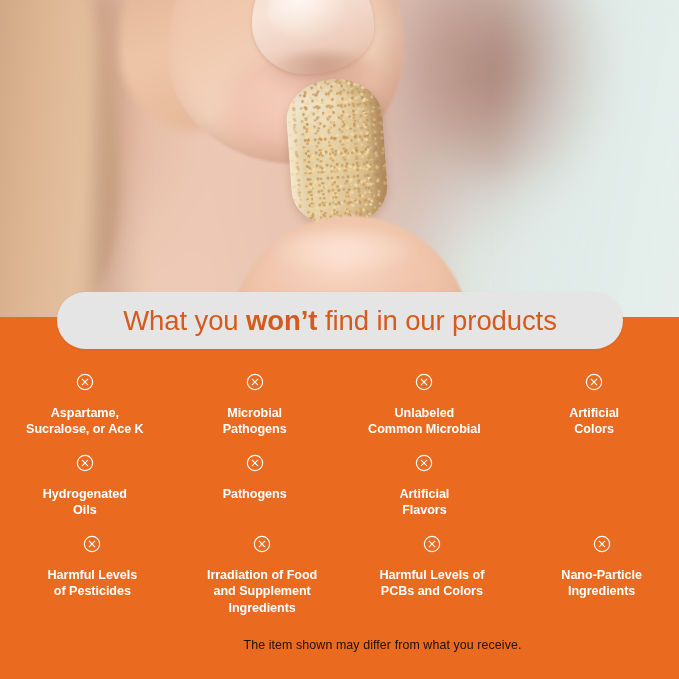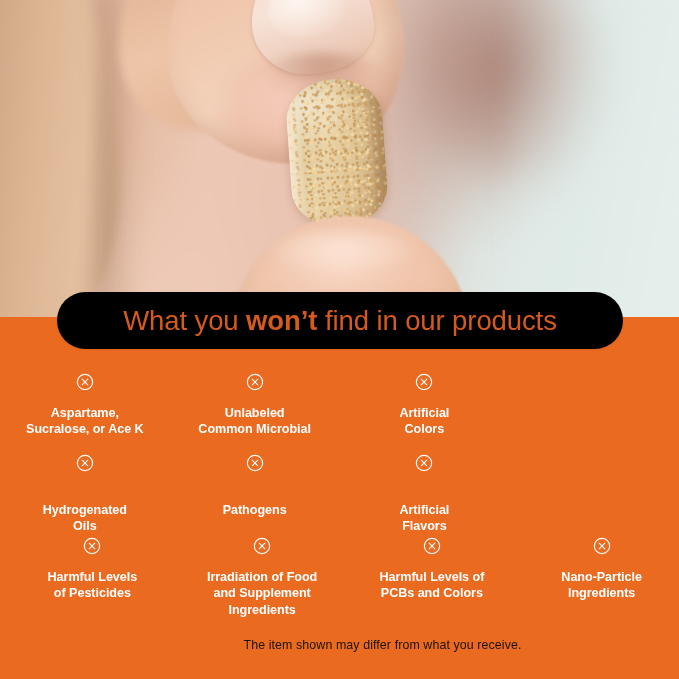--- a/index.html
+++ b/index.html
@@ -233,21 +233,21 @@
     background: #EA6A20;
   }
 
   
   .title-pill {
     position: absolute;
     left: 57px;
     top: 292px;
     width: 566px;
     height: 57px;
-    background: #000000;
+    background: #e5e5e5;
     border-radius: 30px;
     display: flex;
     align-items: center;
     justify-content: center;
     box-shadow: 0 1px 3px rgba(0,0,0,0.06);
     z-index: 5;
   }
   .title-text {
     font-size: 27.5px;
     color: #D55A1E;
@@ -274,21 +274,21 @@
     width: 679px;
   }
   .cell {
     width: 169.75px;
     display: flex;
     flex-direction: column;
     align-items: center;
     padding-top: 2px;
   }
   .row-1 .cell { min-height: 79px; }
-  .row-2 .cell { min-height: 79px; gap: 16px; }
+  .row-2 .cell { min-height: 79px; }
   .row-3 .cell { min-height: 88px; margin-left: 15px; }
 
   .xicon {
     width: 18px;
     height: 18px;
     display: block;
     margin-bottom: 14px;
   }
   .cell-label {
     color: #ffffff;
@@ -357,20 +357,29 @@
           </svg>
         <div class="cell-label">Aspartame,
 Sucralose, or Ace K</div>
       </div>
       <div class="cell">
         <svg class="xicon" viewBox="0 0 24 24">
             <circle cx="12" cy="12" r="10.2" fill="none" stroke="#ffffff" stroke-width="1.5"></circle>
             <line x1="8.3" y1="8.3" x2="15.7" y2="15.7" stroke="#ffffff" stroke-width="1.5" stroke-linecap="round"></line>
             <line x1="15.7" y1="8.3" x2="8.3" y2="15.7" stroke="#ffffff" stroke-width="1.5" stroke-linecap="round"></line>
           </svg>
+        <div class="cell-label">Microbial
+Pathogens</div>
+      </div>
+      <div class="cell">
+        <svg class="xicon" viewBox="0 0 24 24">
+            <circle cx="12" cy="12" r="10.2" fill="none" stroke="#ffffff" stroke-width="1.5"></circle>
+            <line x1="8.3" y1="8.3" x2="15.7" y2="15.7" stroke="#ffffff" stroke-width="1.5" stroke-linecap="round"></line>
+            <line x1="15.7" y1="8.3" x2="8.3" y2="15.7" stroke="#ffffff" stroke-width="1.5" stroke-linecap="round"></line>
+          </svg>
         <div class="cell-label">Unlabeled
 Common Microbial</div>
       </div>
       <div class="cell">
         <svg class="xicon" viewBox="0 0 24 24">
             <circle cx="12" cy="12" r="10.2" fill="none" stroke="#ffffff" stroke-width="1.5"></circle>
             <line x1="8.3" y1="8.3" x2="15.7" y2="15.7" stroke="#ffffff" stroke-width="1.5" stroke-linecap="round"></line>
             <line x1="15.7" y1="8.3" x2="8.3" y2="15.7" stroke="#ffffff" stroke-width="1.5" stroke-linecap="round"></line>
           </svg>
         <div class="cell-label">Artificial

